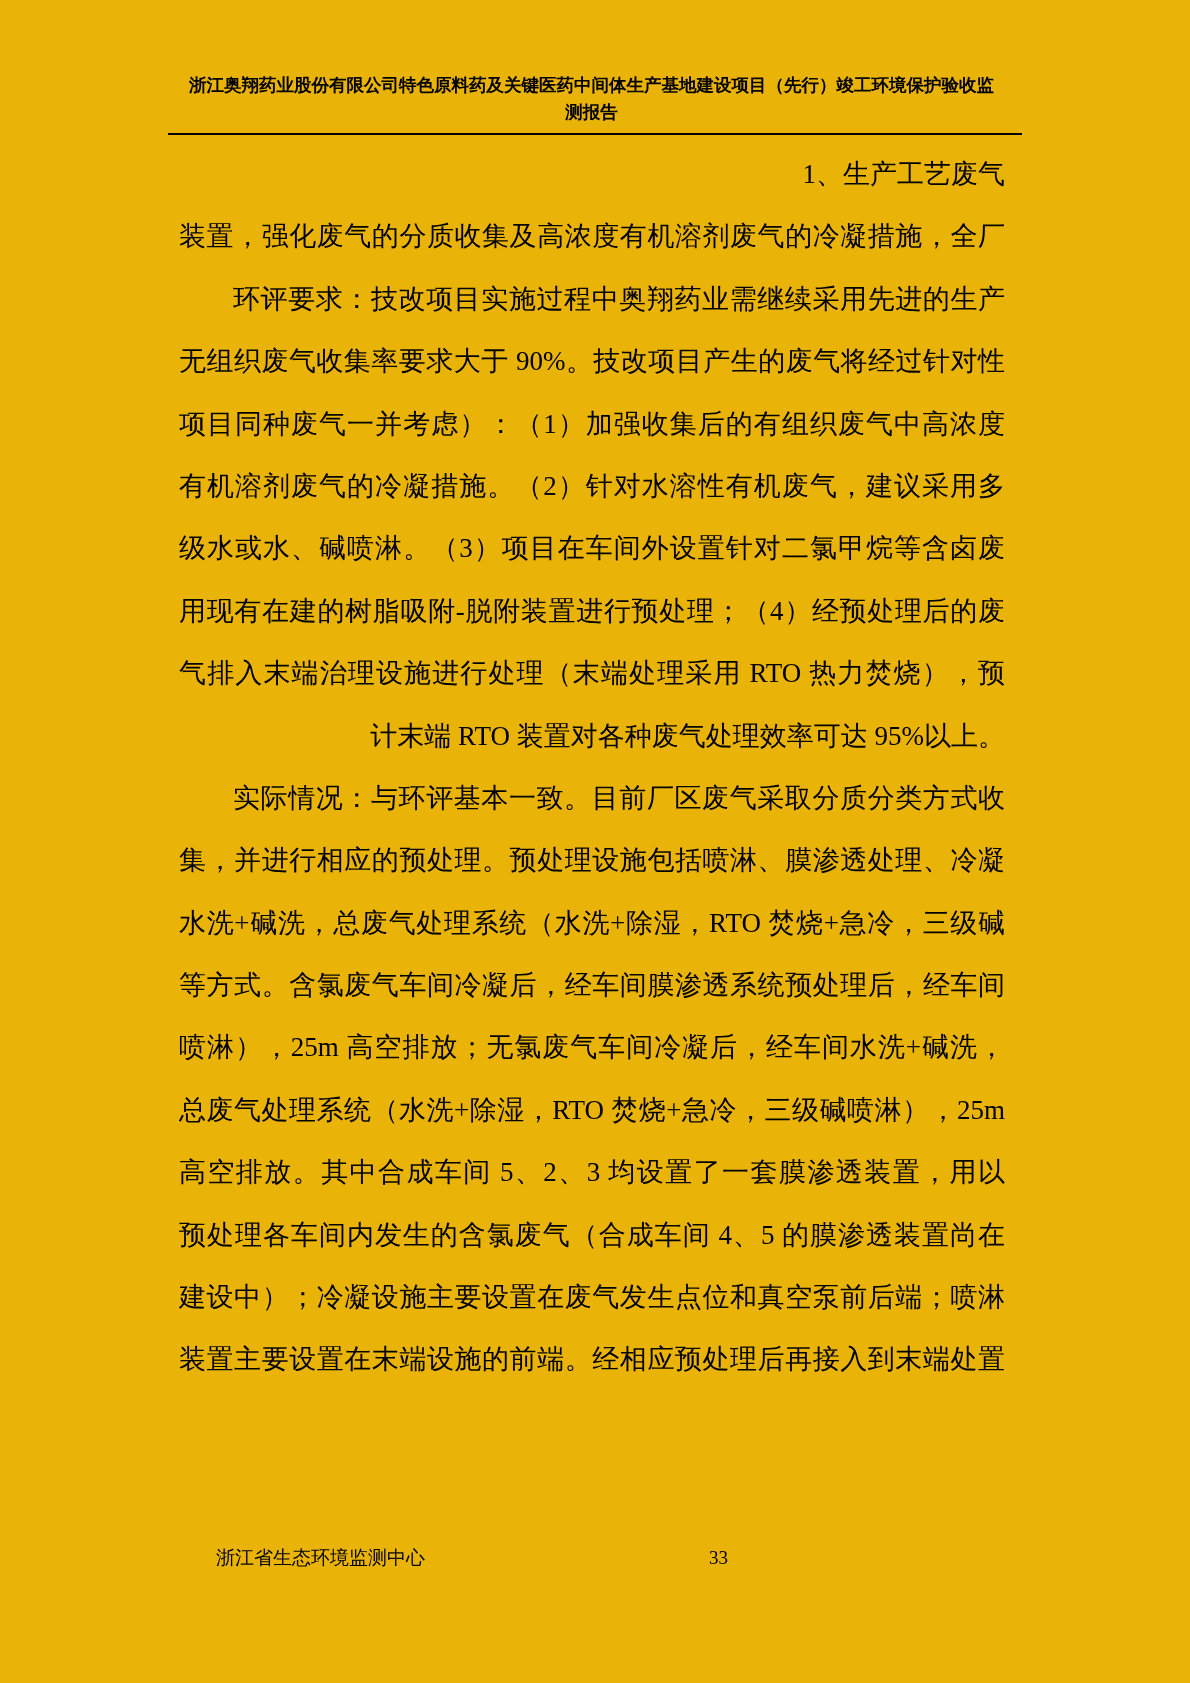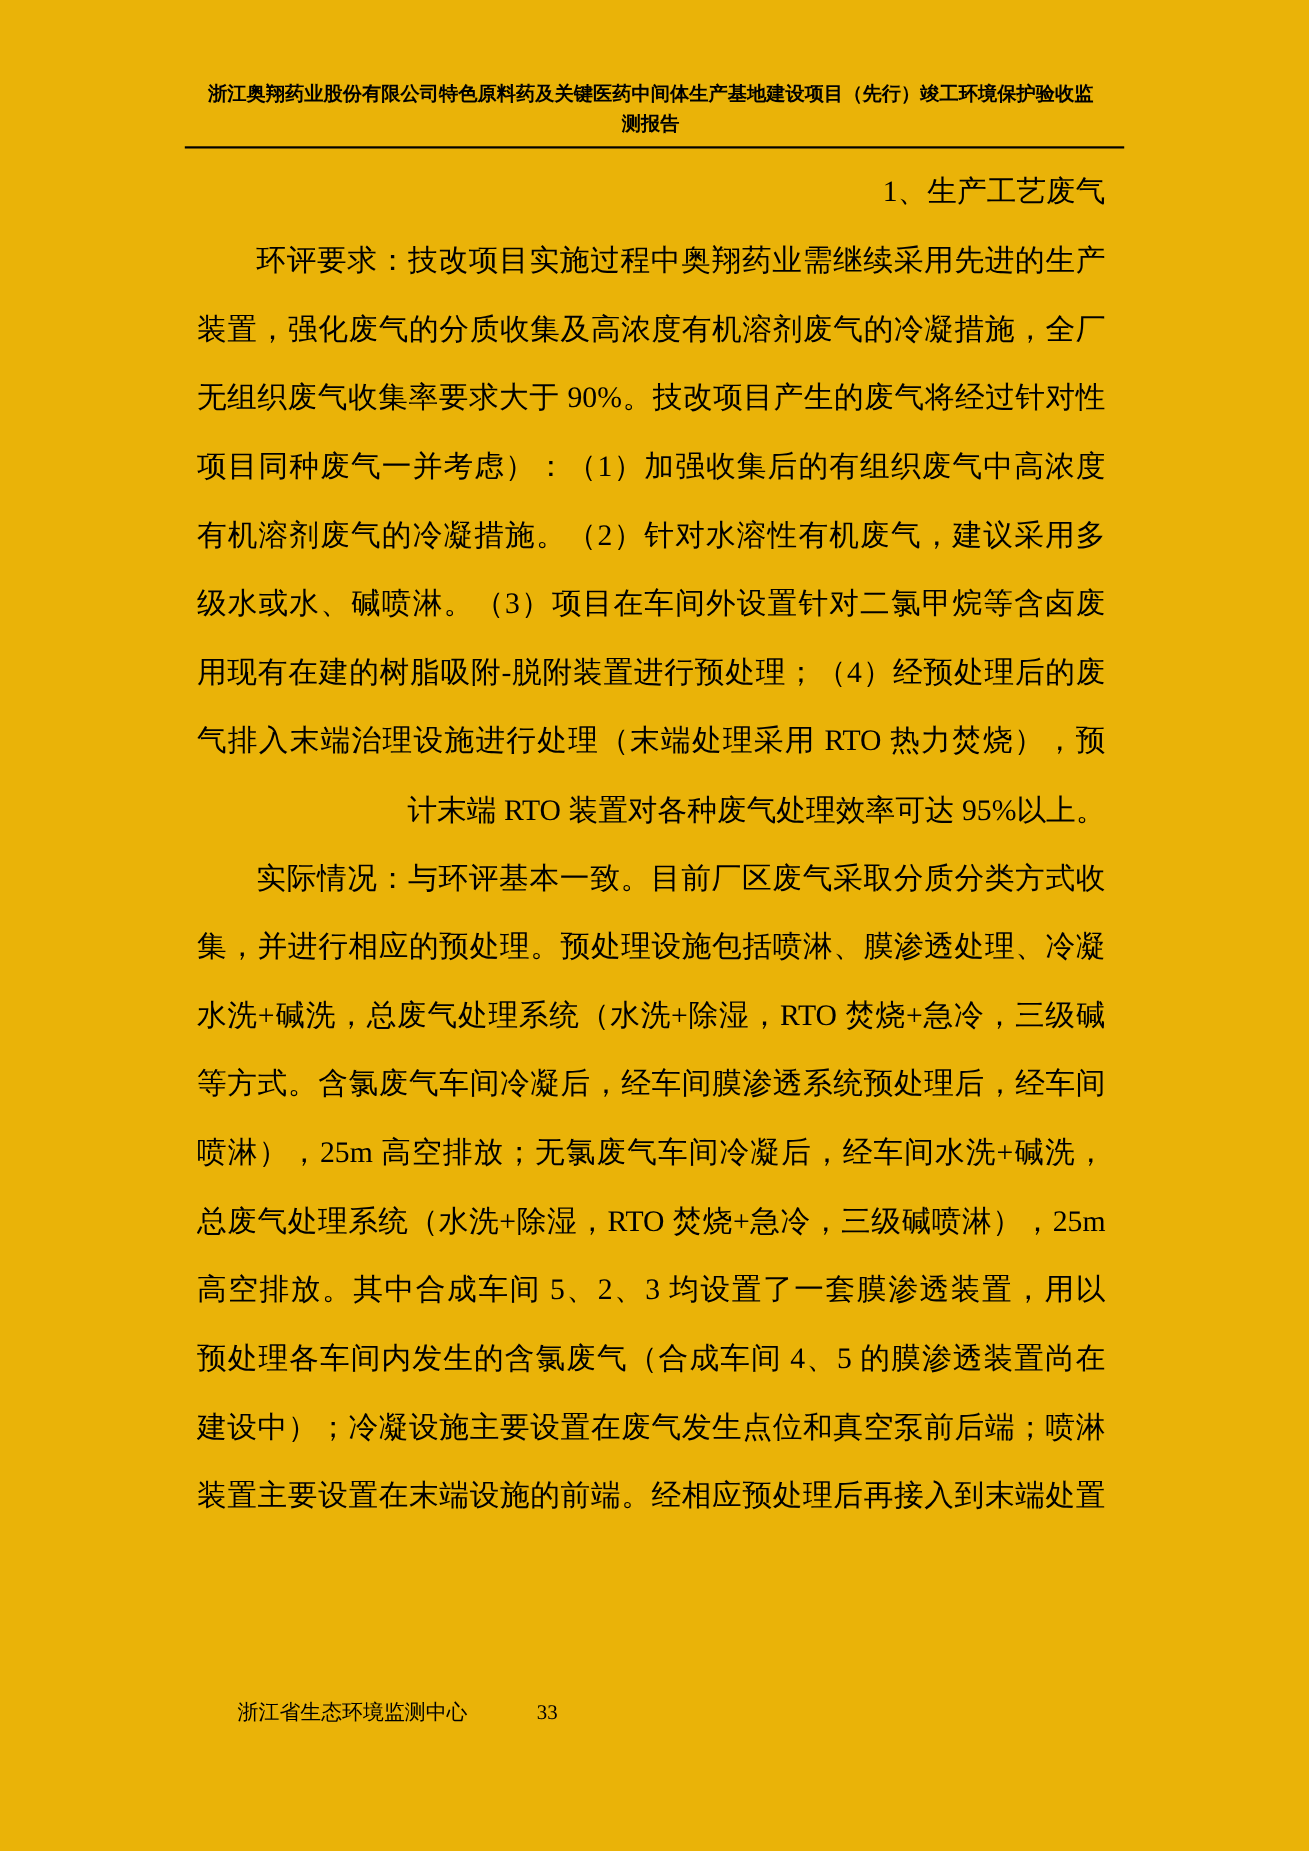--- a/index.html
+++ b/index.html
@@ -62,38 +62,38 @@
     left: 216px;
     top: 1546px;
     font-size: 19px;
     line-height: 24px;
   }
   .page-num {
     position: absolute;
     left: 488px;
     top: 1546px;
     width: 240px;
-    text-align: left;
+    text-align: right;
     font-size: 19px;
     line-height: 24px;
   }
 </style>
 </head>
 <body>
 
 <div class="page">
 
   <div class="header-title">浙江奥翔药业股份有限公司特色原料药及关键医药中间体生产基地建设项目（先行）竣工环境保护验收监测报告</div>
 
   <div class="header-rule"></div>
 
   <div class="doc-body" id="doc-body">
       <div class="line nj indent">1、生产工艺废气</div>
+      <div class="line j">装置，强化废气的分质收集及高浓度有机溶剂废气的冷凝措施，全厂</div>
       <div class="line j indent">环评要求：技改项目实施过程中奥翔药业需继续采用先进的生产</div>
-      <div class="line j">装置，强化废气的分质收集及高浓度有机溶剂废气的冷凝措施，全厂</div>
       <div class="line j">无组织废气收集率要求大于 90%。技改项目产生的废气将经过针对性</div>
       <div class="line j">项目同种废气一并考虑）：（1）加强收集后的有组织废气中高浓度</div>
       <div class="line j">有机溶剂废气的冷凝措施。（2）针对水溶性有机废气，建议采用多</div>
       <div class="line j">级水或水、碱喷淋。（3）项目在车间外设置针对二氯甲烷等含卤废</div>
       <div class="line j">用现有在建的树脂吸附-脱附装置进行预处理；（4）经预处理后的废</div>
       <div class="line j">气排入末端治理设施进行处理（末端处理采用 RTO 热力焚烧），预</div>
       <div class="line nj">计末端 RTO 装置对各种废气处理效率可达 95%以上。</div>
       <div class="line j indent">实际情况：与环评基本一致。目前厂区废气采取分质分类方式收</div>
       <div class="line j">集，并进行相应的预处理。预处理设施包括喷淋、膜渗透处理、冷凝</div>
       <div class="line j">水洗+碱洗，总废气处理系统（水洗+除湿，RTO 焚烧+急冷，三级碱</div>

